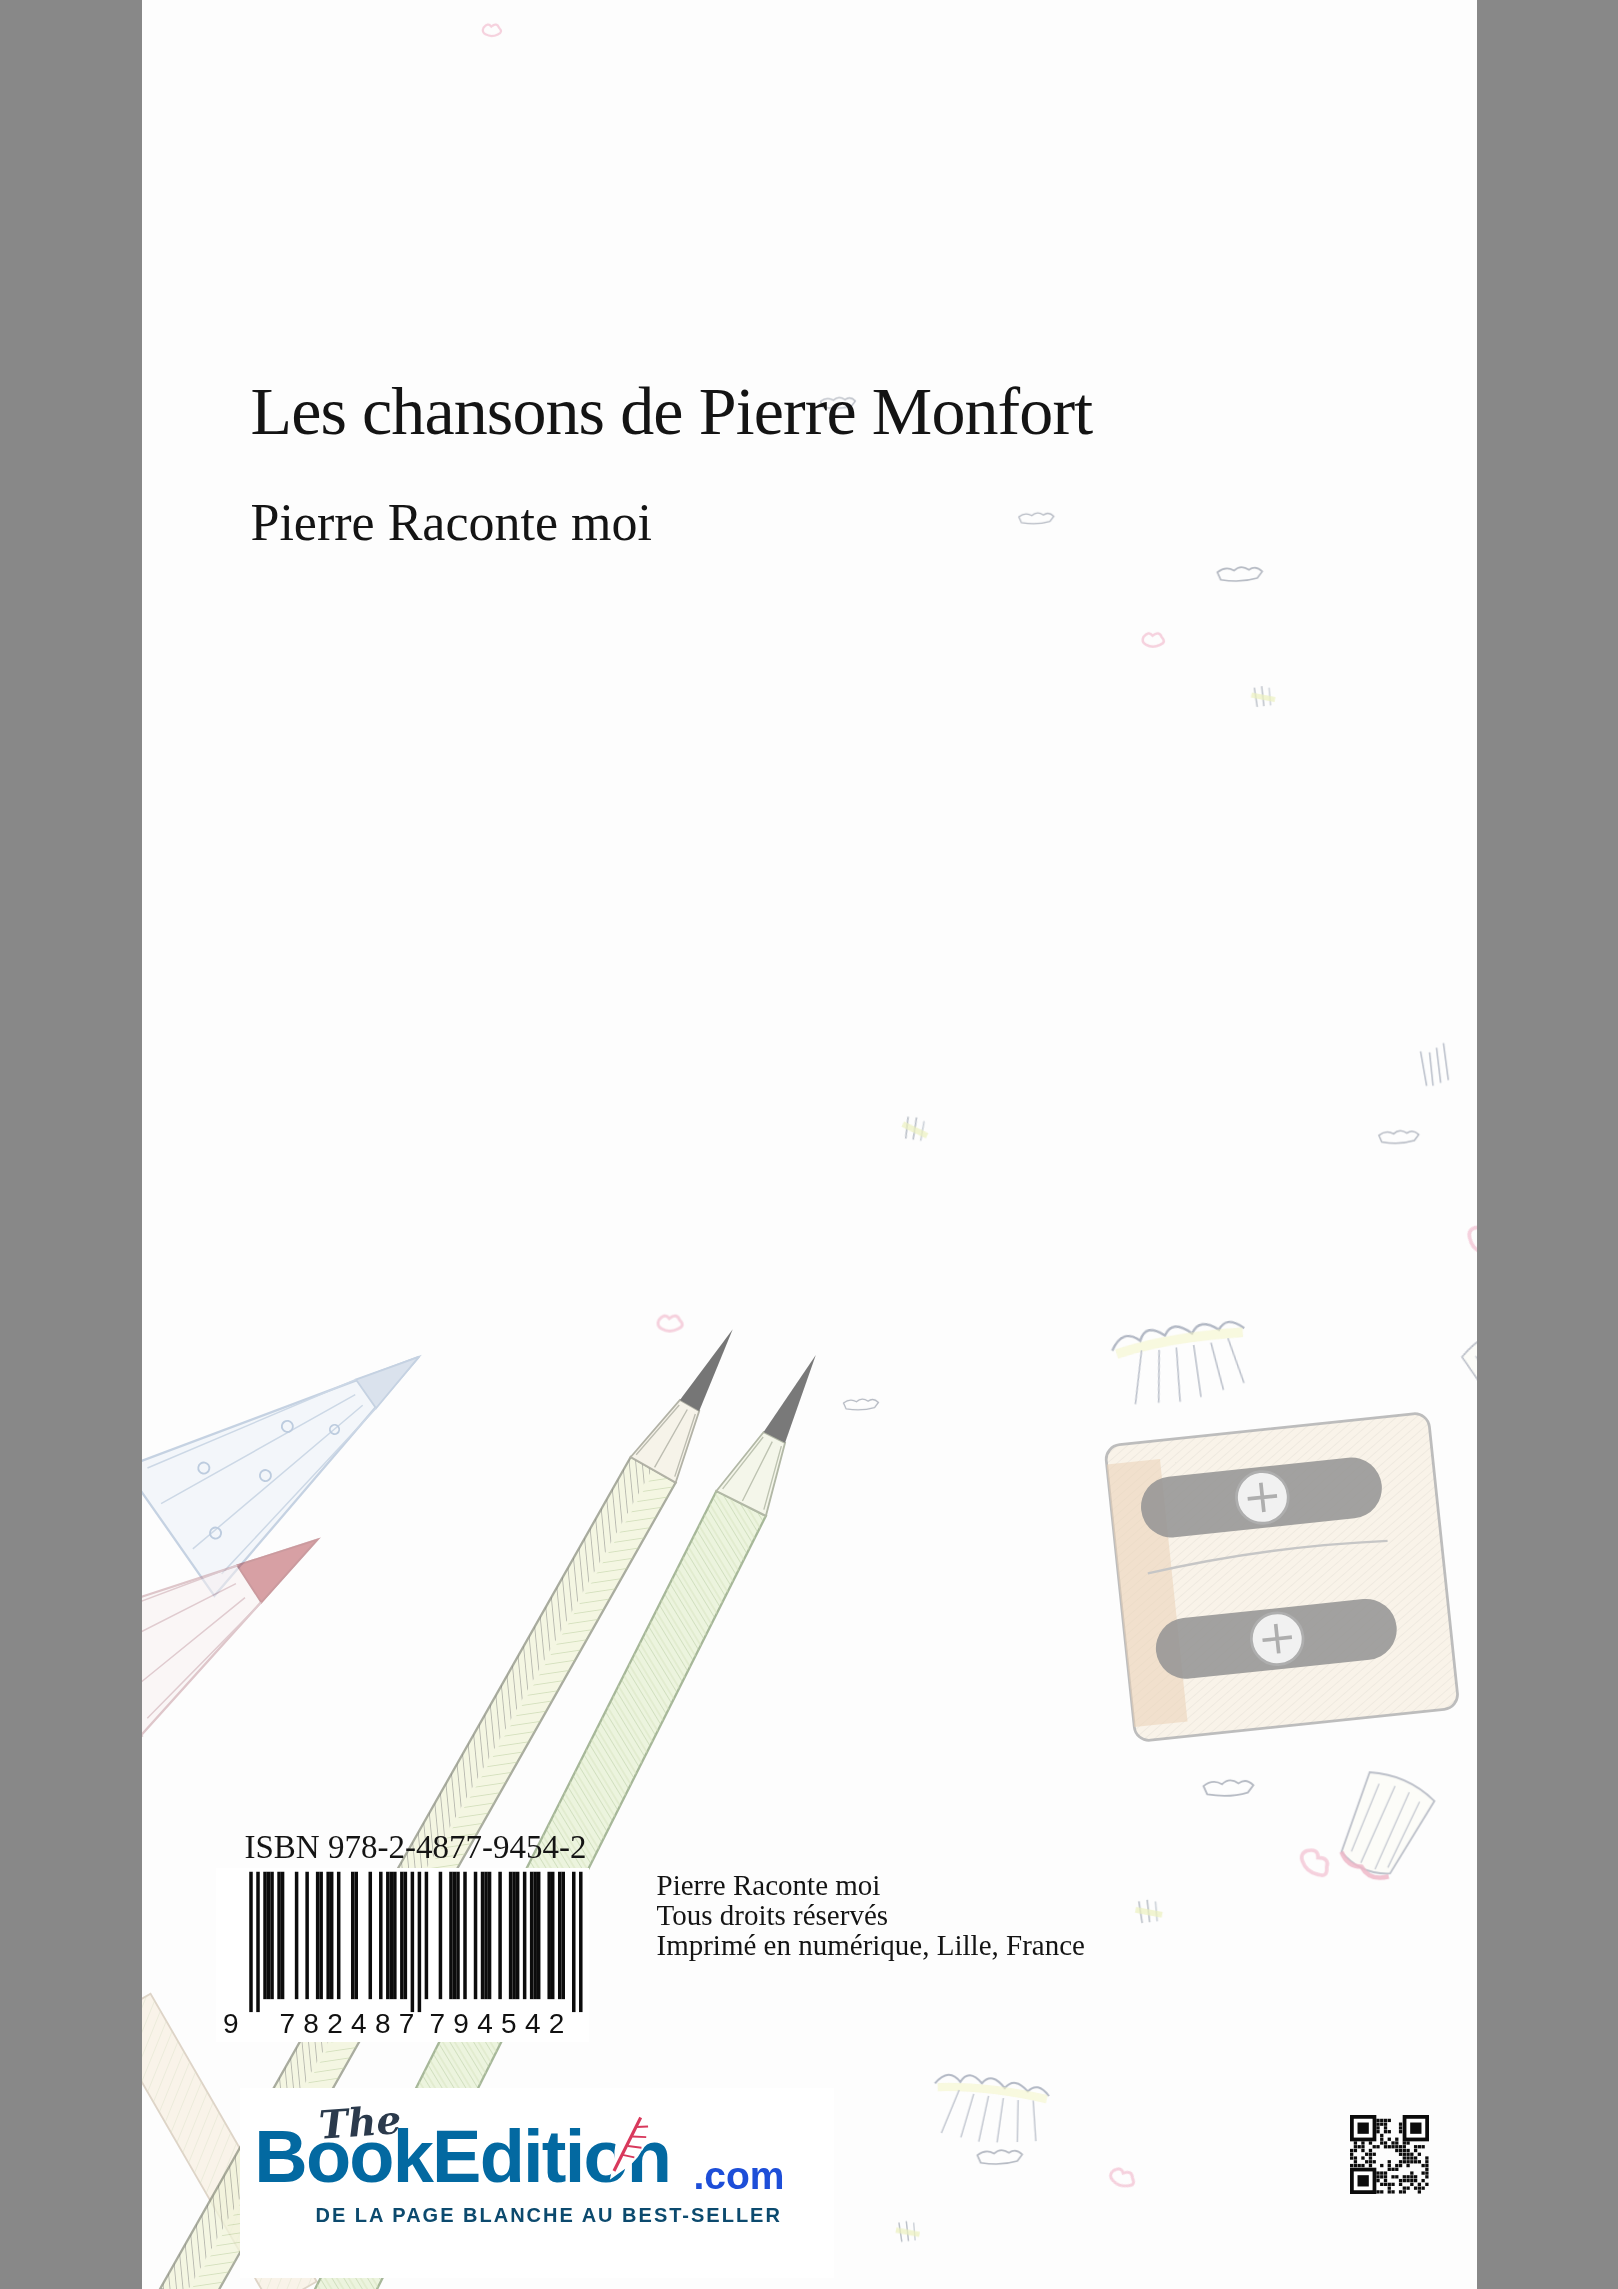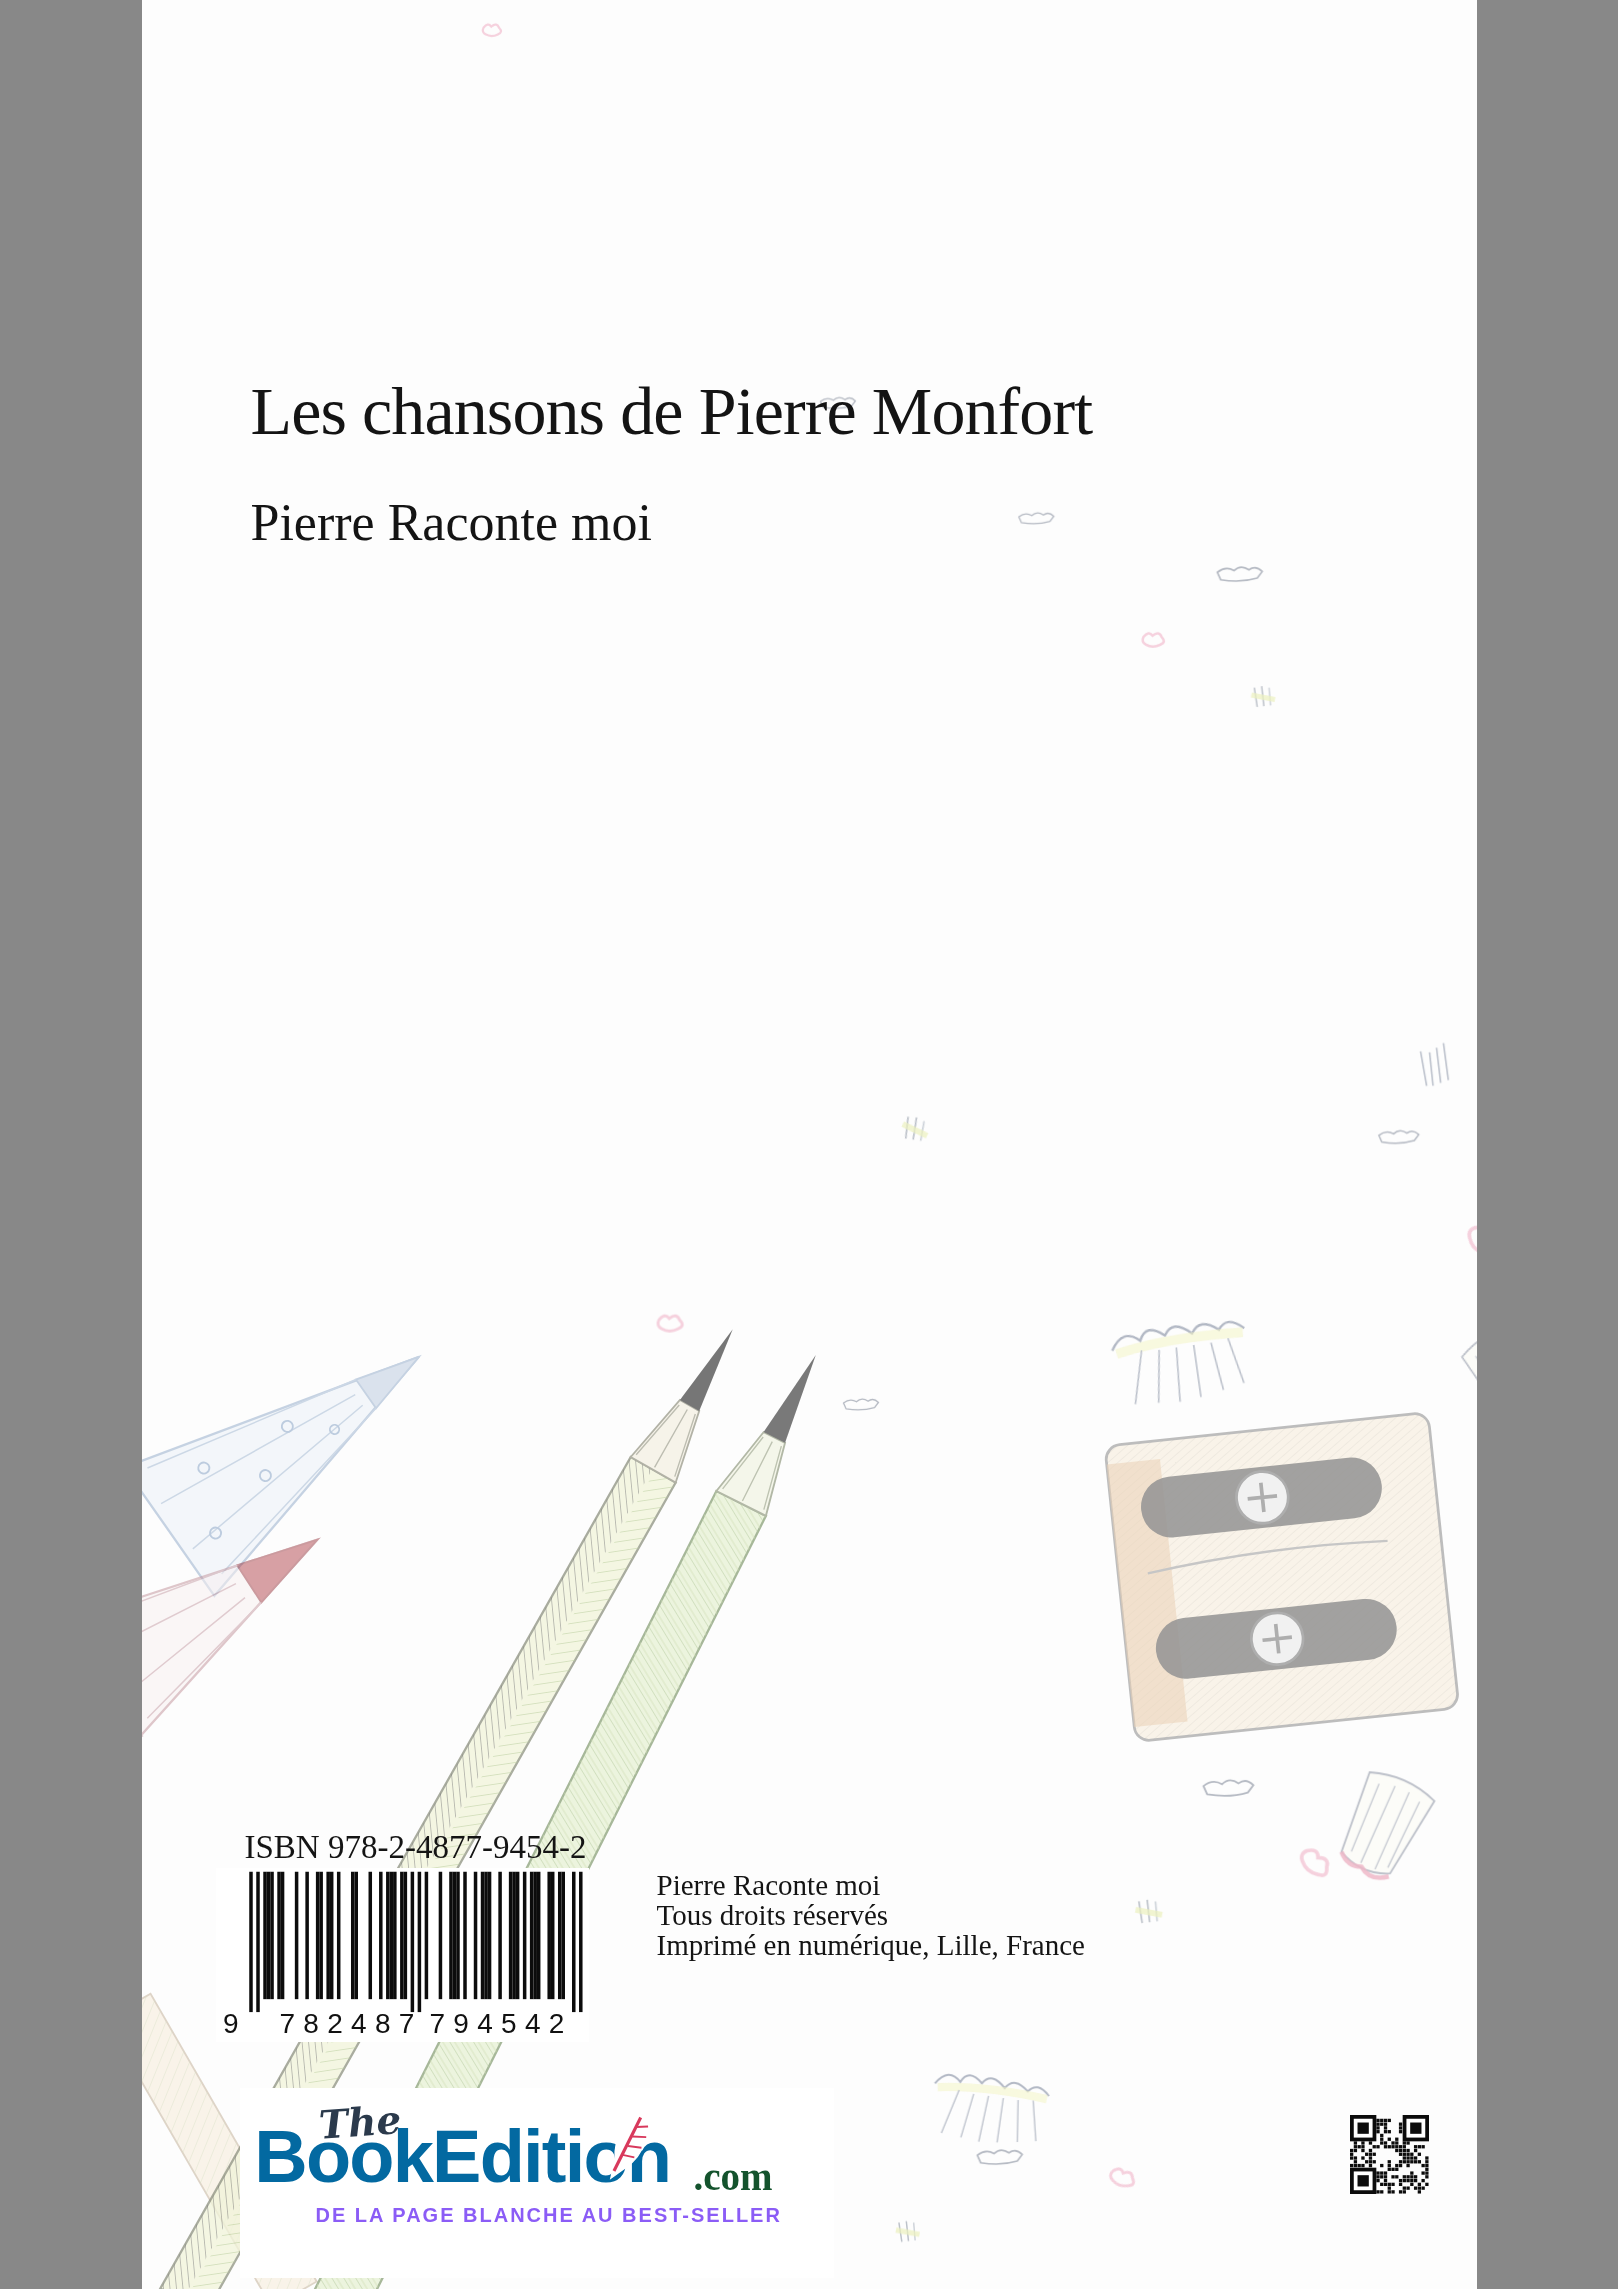--- a/index.html
+++ b/index.html
@@ -279,22 +279,22 @@
   </div>
 
   <div class="layer logo-block">
     <span class="logo-the" style="color: rgb(43, 58, 76);">The</span>
     <span class="logo-main" style="color: #0369a1;">BookEdition</span>
     <svg class="logo-quill" viewBox="0 0 40 60">
       <path d="M20 2 C31 14 35 30 25 46 L18 58 L15 43 C7 29 11 13 20 2 Z" fill="#ffffff" stroke="#ffffff" stroke-width="1"></path>
       <path d="M20 6 L18 52" stroke="#D8395C" stroke-width="2.4" fill="none"></path>
       <path d="M20 14 L28 10 M20 22 L30 18 M20 30 L30 27 M19 38 L28 36" stroke="#D8395C" stroke-width="1.4" fill="none"></path>
     </svg>
-    <span class="logo-tld" style="color: #14532d; font-family: Liberation Serif, serif;">.com</span>
-    <div class="logo-tagline" style="color: #8b5cf6;">DE LA PAGE BLANCHE AU BEST-SELLER</div>
+    <span class="logo-tld" style="color: #1d4ed8;">.com</span>
+    <div class="logo-tagline" style="color: #0c4a6e;">DE LA PAGE BLANCHE AU BEST-SELLER</div>
   </div>
 
   <svg id="qr" class="layer qr" viewBox="0 0 86 86" xmlns="http://www.w3.org/2000/svg">
       <rect x="28.67" y="4.10" width="3.60" height="3.60" fill="#0c0c0c"></rect>
       <rect x="32.76" y="4.10" width="3.60" height="3.60" fill="#0c0c0c"></rect>
       <rect x="36.86" y="4.10" width="3.60" height="3.60" fill="#0c0c0c"></rect>
       <rect x="40.95" y="4.10" width="3.60" height="3.60" fill="#0c0c0c"></rect>
       <rect x="28.67" y="8.19" width="3.60" height="3.60" fill="#0c0c0c"></rect>
       <rect x="32.76" y="8.19" width="3.60" height="3.60" fill="#0c0c0c"></rect>
       <rect x="36.86" y="8.19" width="3.60" height="3.60" fill="#0c0c0c"></rect>

